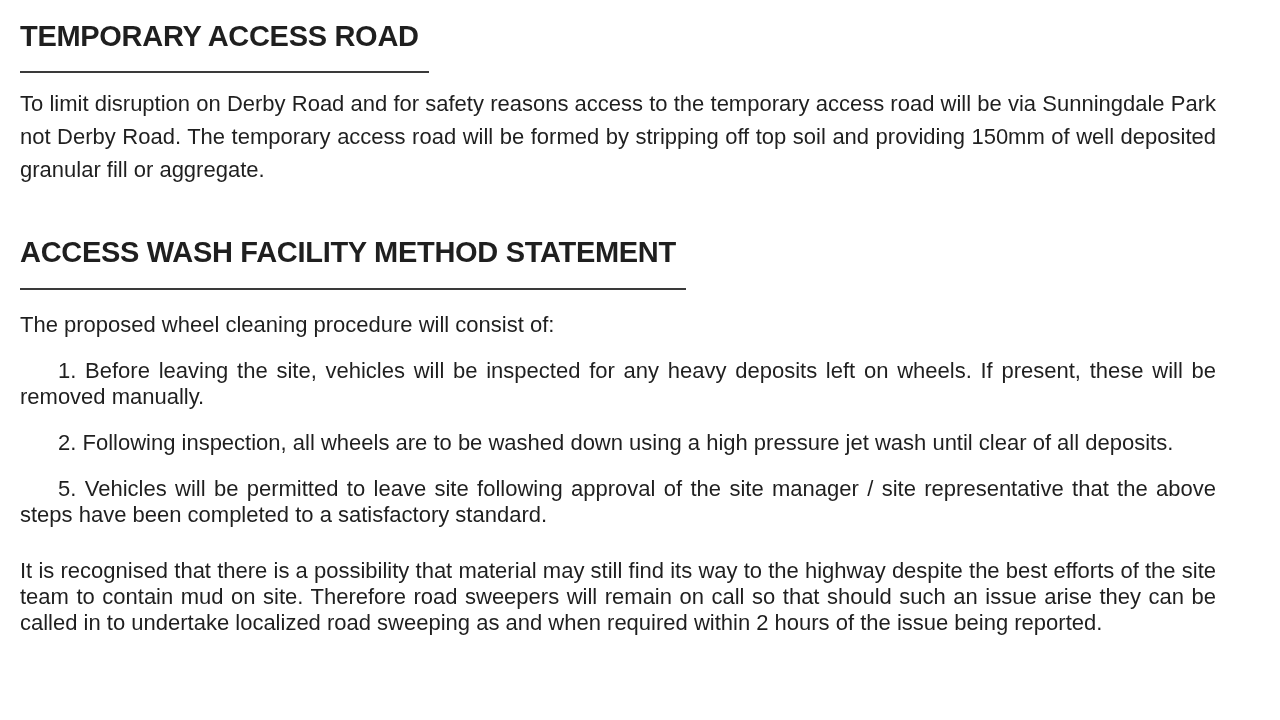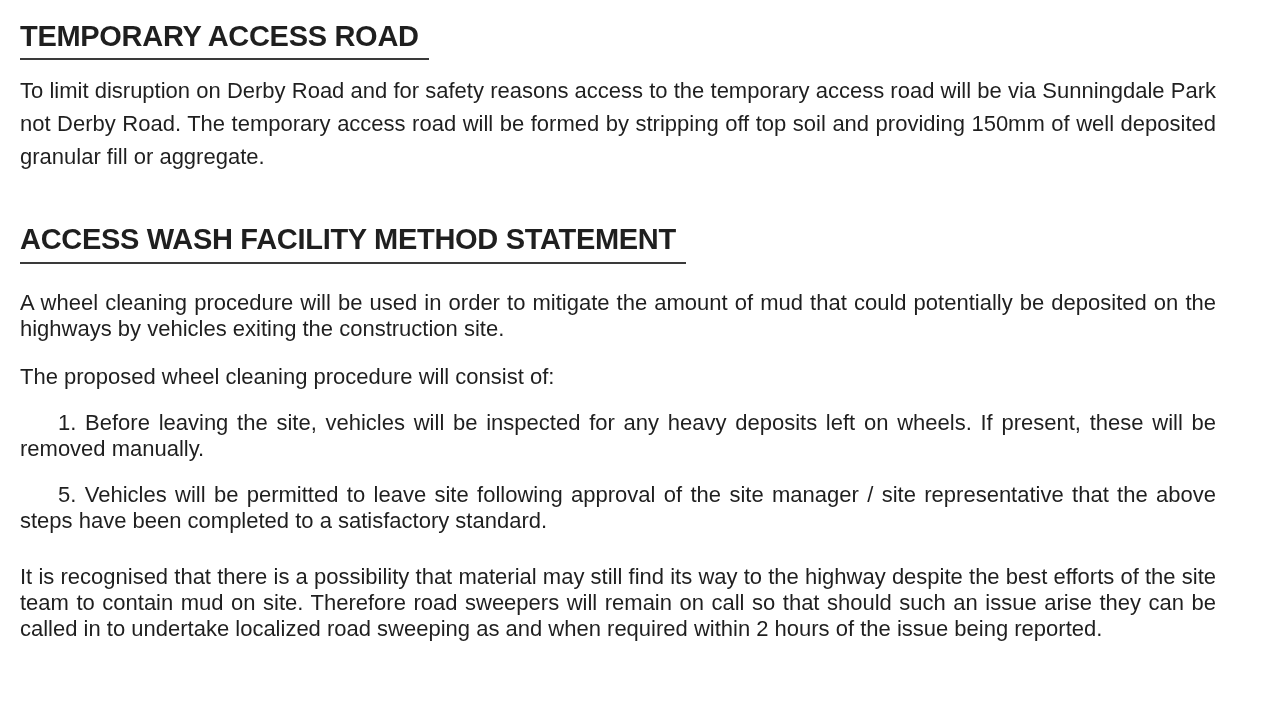--- a/index.html
+++ b/index.html
@@ -17,21 +17,21 @@
     padding: 0 64px 0 20px;
     overflow: hidden;
   }
   .doc-heading {
     display: inline-block;
     font-size: 29px;
     font-weight: bold;
     letter-spacing: -0.3px;
     line-height: 1.15;
     margin: 0;
-    padding: 0 10px 5px 0;
+    padding: 0 10px 18px 0;
     border-bottom: 2px solid #3a3a3a;
   }
   .h1-wrap { margin-top: 20px; }
   .h2-wrap { margin-top: 50px; }
   .body-para {
     font-size: 22px;
     margin: 0;
     text-align: justify;
   }
   .loose { line-height: 33px; }
@@ -52,25 +52,25 @@
       <h1 class="doc-heading">TEMPORARY ACCESS ROAD</h1>
     </div>
     <p class="body-para loose para-1">To limit disruption on Derby Road and for safety reasons access to the temporary access road will be via Sunningdale Park not Derby Road. The temporary access road will be formed by stripping off top soil and providing 150mm of well deposited granular fill or aggregate.</p>
   </section>
 
   <section>
     <div class="h2-wrap">
       <h1 class="doc-heading">ACCESS WASH FACILITY METHOD STATEMENT</h1>
     </div>
 
-    <p class="body-para tight para-2">A wheel cleaning procedure will be used in order to mitigate the amount of mud that could potentially be deposited on the highways by vehicles exiting the construction site.</p>
 
     <p class="body-para tight list-intro">The proposed wheel cleaning procedure will consist of:</p>
 
     <p class="body-para tight list-item">1. Before leaving the site, vehicles will be inspected for any heavy deposits left on wheels. If present, these will be removed manually.</p>
 
+    <p class="body-para tight list-item">2. Following inspection, all wheels are to be washed down using a high pressure jet wash until clear of all deposits.</p>
 
     <p class="body-para tight list-item">5. Vehicles will be permitted to leave site following approval of the site manager / site representative that the above steps have been completed to a satisfactory standard.</p>
 
     <p class="body-para tight closing">It is recognised that there is a possibility that material may still find its way to the highway despite the best efforts of the site team to contain mud on site. Therefore road sweepers will remain on call so that should such an issue arise they can be called in to undertake localized road sweeping as and when required within 2 hours of the issue being reported.</p>
   </section>
 
 </div>
 
 </body></html>

